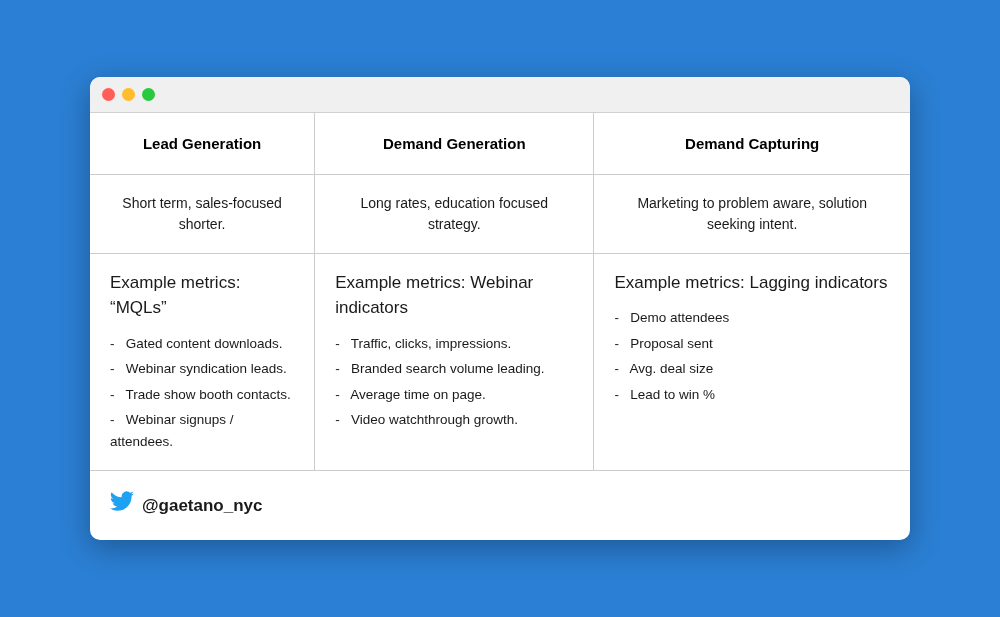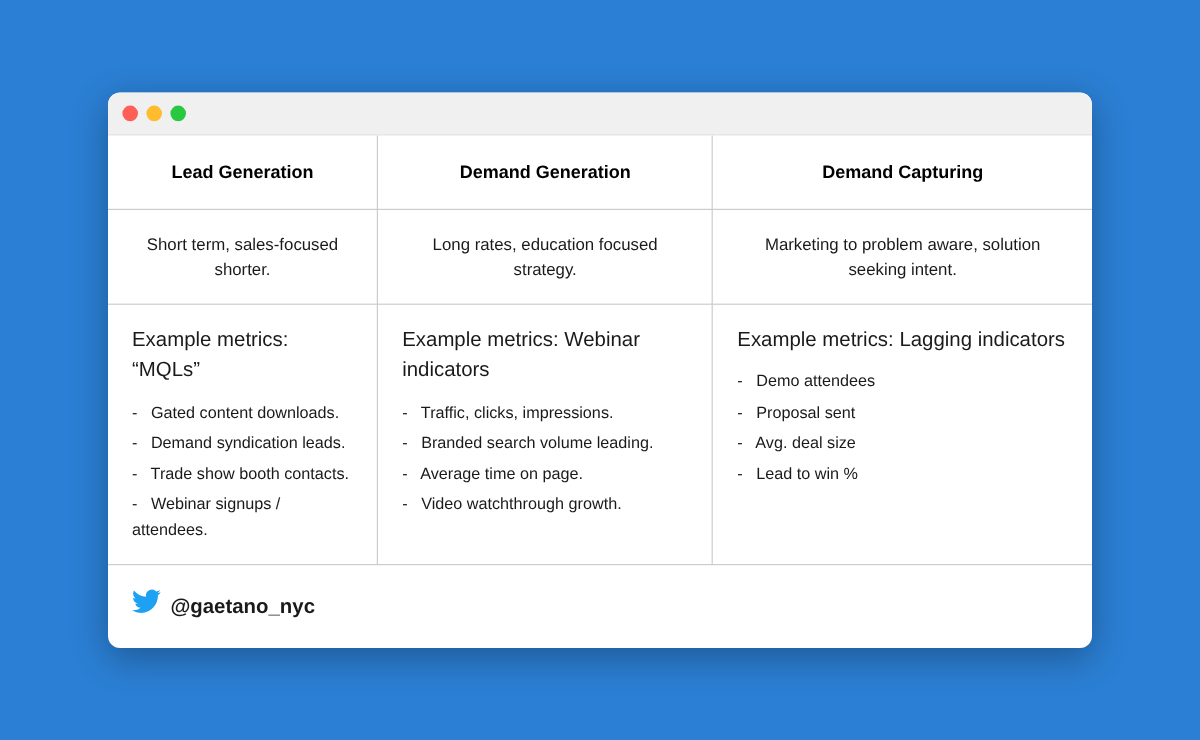--- a/index.html
+++ b/index.html
@@ -154,21 +154,21 @@
         <tr>
           <td>Short term, sales-focused shorter.</td>
           <td>Long rates, education focused strategy.</td>
           <td>Marketing to problem aware, solution seeking intent.</td>
         </tr>
         <tr>
           <td class="metrics-cell">
             <div class="metrics-title">Example metrics: “MQLs”</div>
             <ul class="metrics-list">
               <li>Gated content downloads.</li>
-              <li>Demand syndication leads.</li>
+              <li>Webinar syndication leads.</li>
               <li>Trade show booth contacts.</li>
               <li>Webinar signups / attendees.</li>
             </ul>
           </td>
           <td class="metrics-cell">
             <div class="metrics-title">Example metrics: Webinar indicators</div>
             <ul class="metrics-list">
               <li>Traffic, clicks, impressions.</li>
               <li>Branded search volume leading.</li>
               <li>Average time on page.</li>

